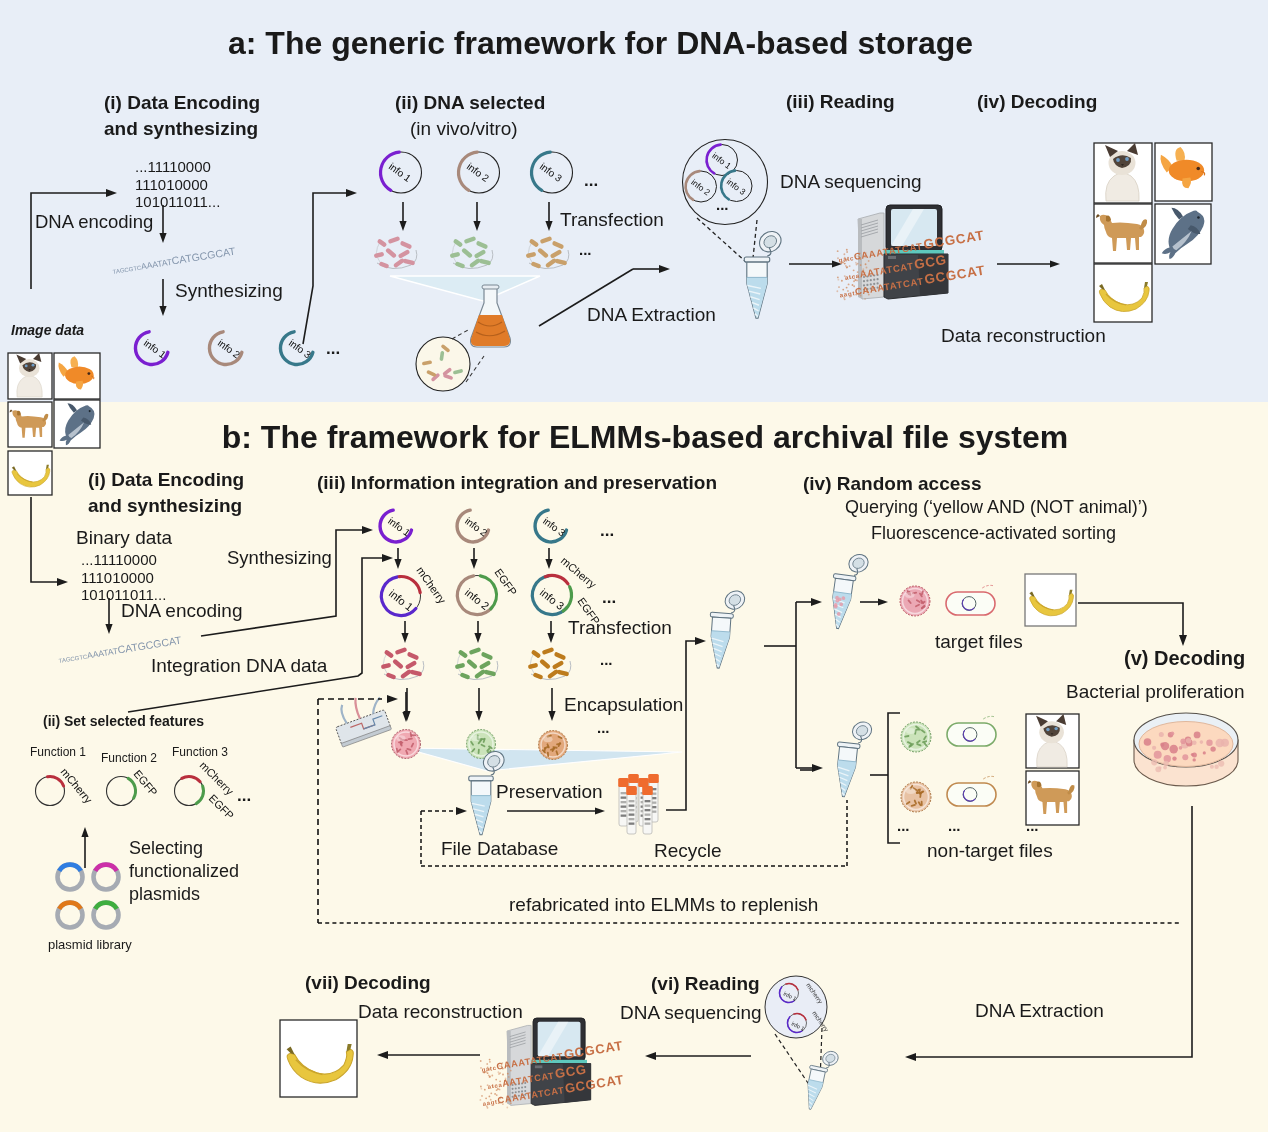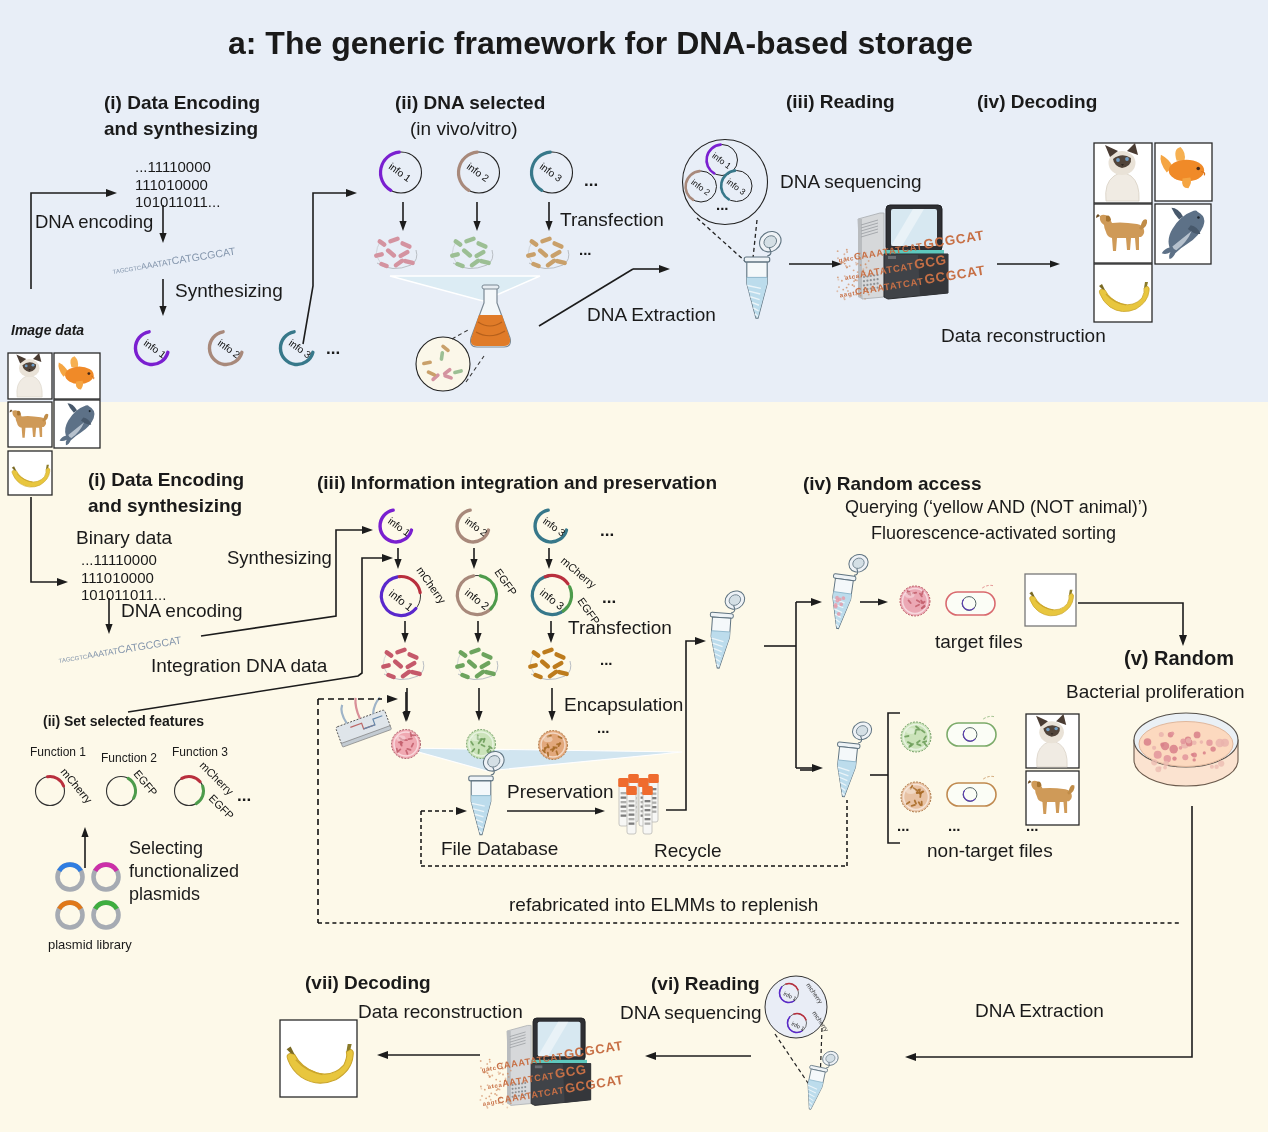--- a/index.html
+++ b/index.html
@@ -949,20 +949,21 @@
 <div class="t" style="left:410px;top:118px;font-size:19px;">(in vivo/vitro)</div>
 <div class="t" style="left:584px;top:171px;font-size:17px;font-weight:bold;">...</div>
 <div class="t" style="left:560px;top:209px;font-size:19px;">Transfection</div>
 <div class="t" style="left:579px;top:241px;font-size:15px;font-weight:bold;">...</div>
 <div class="t" style="left:587px;top:304px;font-size:19px;">DNA Extraction</div>
 <div class="t" style="left:786px;top:91px;font-size:19px;font-weight:bold;">(iii) Reading</div>
 <div class="t" style="left:780px;top:171px;font-size:19px;">DNA sequencing</div>
 <div class="t" style="left:716px;top:196px;font-size:15px;font-weight:bold;">...</div>
 <div class="t" style="left:977px;top:91px;font-size:19px;font-weight:bold;">(iv) Decoding</div>
 <div class="t" style="left:941px;top:325px;font-size:19px;">Data reconstruction</div>
+<div class="t" style="left:220px;top:419px;font-size:32px;font-weight:bold;width:850px;text-align:center;">b: The framework for ELMMs-based archival file system</div>
 <div class="t" style="left:88px;top:469px;font-size:19px;font-weight:bold;">(i) Data Encoding</div>
 <div class="t" style="left:88px;top:495px;font-size:19px;font-weight:bold;">and synthesizing</div>
 <div class="t" style="left:76px;top:527px;font-size:19px;">Binary data</div>
 <div class="t" style="left:81px;top:551px;font-size:15px;">...11110000<br>111010000<br>101011011...</div>
 <div class="t" style="left:121px;top:600px;font-size:19px;">DNA encoding</div>
 <div class="t" style="left:227px;top:547px;font-size:18.5px;">Synthesizing</div>
 <div class="t" style="left:151px;top:655px;font-size:19px;">Integration DNA data</div>
 <div class="t" style="left:43px;top:713px;font-size:14px;font-weight:bold;">(ii) Set selected features</div>
 <div class="t" style="left:30px;top:745px;font-size:12px;">Function 1</div>
 <div class="t" style="left:101px;top:745px;font-size:12px;margin-top:6px;">Function 2</div>
@@ -974,27 +975,27 @@
 <div class="t" style="left:48px;top:937px;font-size:13px;">plasmid library</div>
 <div class="t" style="left:317px;top:472px;font-size:19px;font-weight:bold;">(iii) Information integration and preservation</div>
 <div class="t" style="left:600px;top:521px;font-size:17px;font-weight:bold;">...</div>
 <div class="t" style="left:602px;top:588px;font-size:17px;font-weight:bold;">...</div>
 <div class="t" style="left:568px;top:617px;font-size:19px;">Transfection</div>
 <div class="t" style="left:600px;top:651px;font-size:15px;font-weight:bold;">...</div>
 <div class="t" style="left:564px;top:694px;font-size:19px;">Encapsulation</div>
 <div class="t" style="left:597px;top:719px;font-size:15px;font-weight:bold;">...</div>
 <div class="t" style="left:509px;top:894px;font-size:19px;">refabricated into ELMMs to replenish</div>
 <div class="t" style="left:441px;top:838px;font-size:19px;">File Database</div>
-<div class="t" style="left:507px;top:781px;font-size:19px;">Preservation</div>
+<div class="t" style="left:496px;top:781px;font-size:19px;">Preservation</div>
 <div class="t" style="left:654px;top:840px;font-size:19px;">Recycle</div>
 <div class="t" style="left:803px;top:473px;font-size:19px;font-weight:bold;">(iv) Random access</div>
 <div class="t" style="left:845px;top:497px;font-size:18px;">Querying (‘yellow AND (NOT animal)’)</div>
 <div class="t" style="left:845px;top:523px;font-size:18px;margin-left:26px;">Fluorescence-activated sorting</div>
 <div class="t" style="left:935px;top:631px;font-size:19px;">target files</div>
-<div class="t" style="left:1124px;top:647px;font-size:20px;font-weight:bold;">(v) Random</div>
+<div class="t" style="left:1124px;top:647px;font-size:20px;font-weight:bold;">(v) Decoding</div>
 <div class="t" style="left:1066px;top:681px;font-size:19px;">Bacterial proliferation</div>
 <div class="t" style="left:897px;top:817px;font-size:15px;font-weight:bold;">...</div>
 <div class="t" style="left:948px;top:817px;font-size:15px;font-weight:bold;">...</div>
 <div class="t" style="left:1026px;top:817px;font-size:15px;font-weight:bold;">...</div>
 <div class="t" style="left:927px;top:840px;font-size:19px;">non-target files</div>
 <div class="t" style="left:975px;top:1000px;font-size:19px;">DNA Extraction</div>
 <div class="t" style="left:651px;top:973px;font-size:19px;font-weight:bold;">(vi) Reading</div>
 <div class="t" style="left:620px;top:1002px;font-size:19px;">DNA sequencing</div>
 <div class="t" style="left:305px;top:972px;font-size:19px;font-weight:bold;">(vii) Decoding</div>
 <div class="t" style="left:358px;top:1001px;font-size:19px;">Data reconstruction</div>

